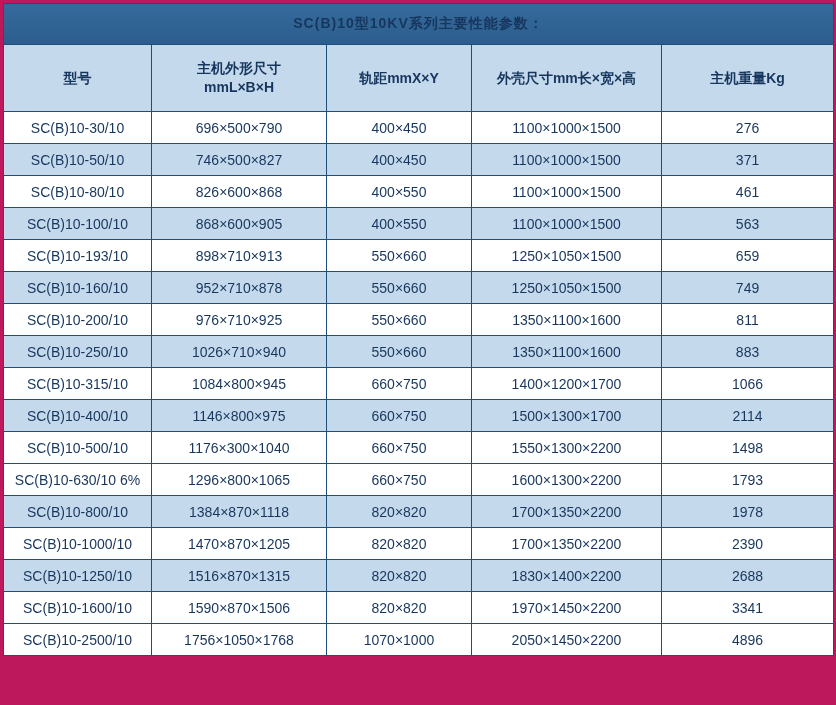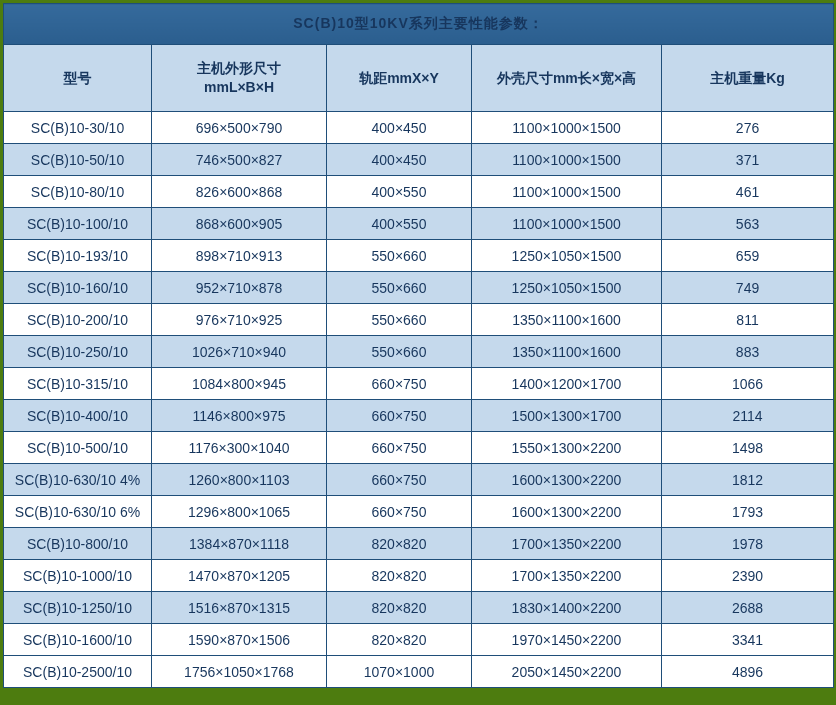--- a/index.html
+++ b/index.html
@@ -9,21 +9,21 @@
   body {
     width: 836px;
     height: 705px;
     background: #ffffff;
     font-family: "Liberation Sans", sans-serif;
   }
   .sheet {
     width: 836px;
     height: 705px;
     box-sizing: border-box;
-    background: #4d7c0f;
+    background: #be185d;
     padding: 3px;
   }
   table.spec {
     width: 830px;
     border-collapse: collapse;
     table-layout: fixed;
   }
   table.spec td, table.spec th {
     border: 1px solid #1f4e79;
     text-align: center;
@@ -172,27 +172,20 @@
         <td>1500×1300×1700</td>
         <td>2114</td>
       </tr>
       <tr class="odd">
         <td>SC(B)10-500/10</td>
         <td>1176×300×1040</td>
         <td>660×750</td>
         <td>1550×1300×2200</td>
         <td>1498</td>
       </tr>
-      <tr class="even">
-        <td>SC(B)10-630/10 4%</td>
-        <td>1260×800×1103</td>
-        <td>660×750</td>
-        <td>1600×1300×2200</td>
-        <td>1812</td>
-      </tr>
       <tr class="odd">
         <td>SC(B)10-630/10 6%</td>
         <td>1296×800×1065</td>
         <td>660×750</td>
         <td>1600×1300×2200</td>
         <td>1793</td>
       </tr>
       <tr class="even">
         <td>SC(B)10-800/10</td>
         <td>1384×870×1118</td>

